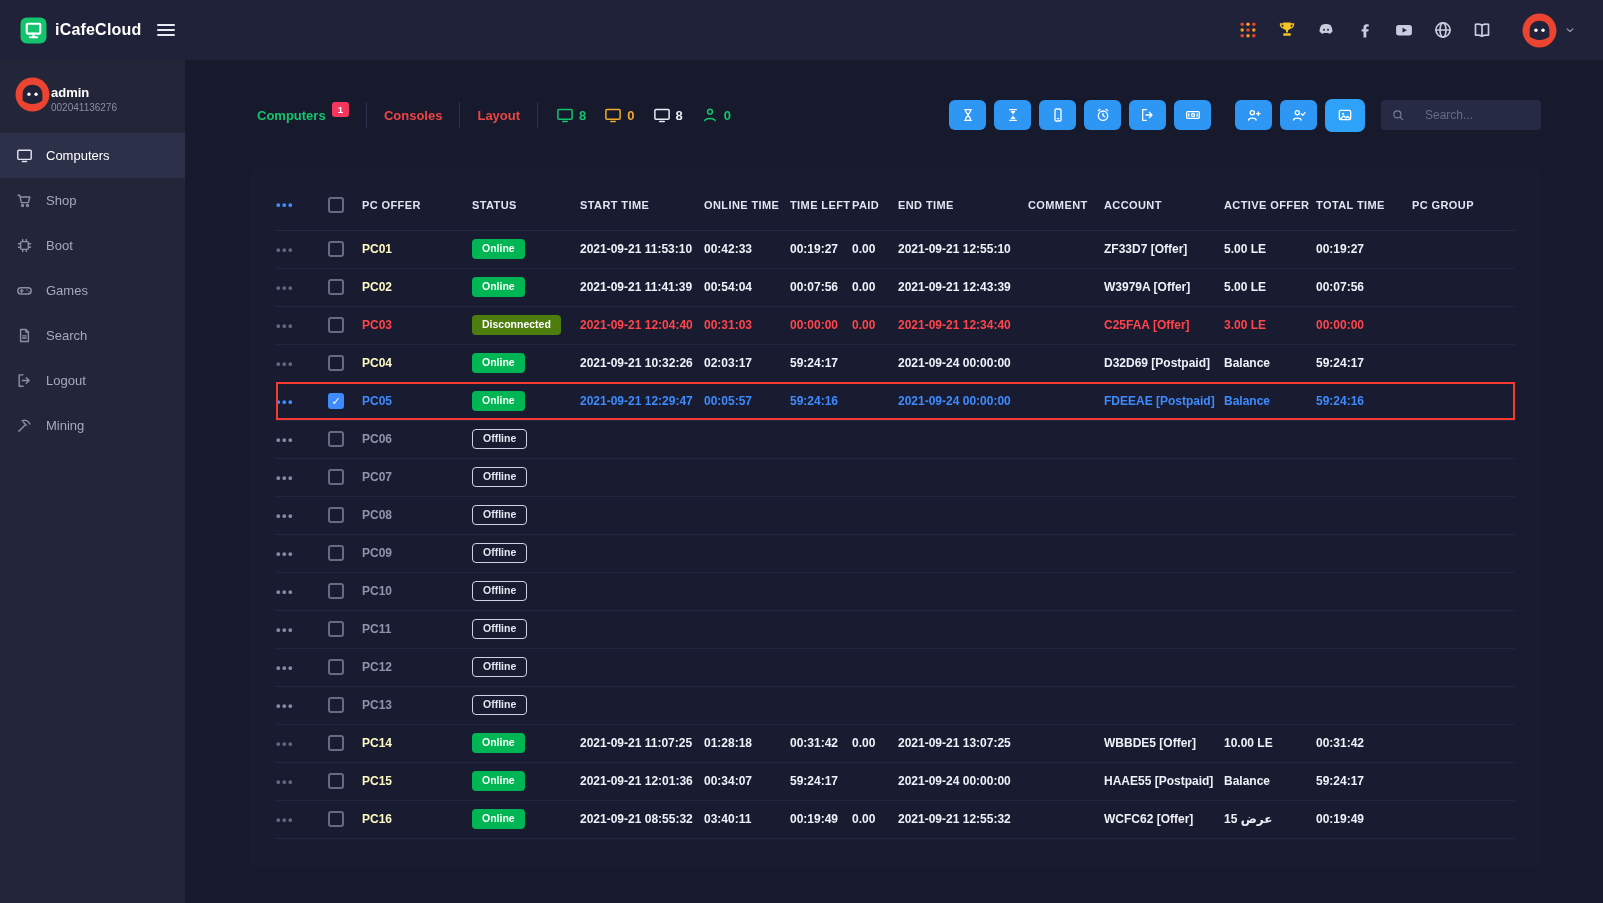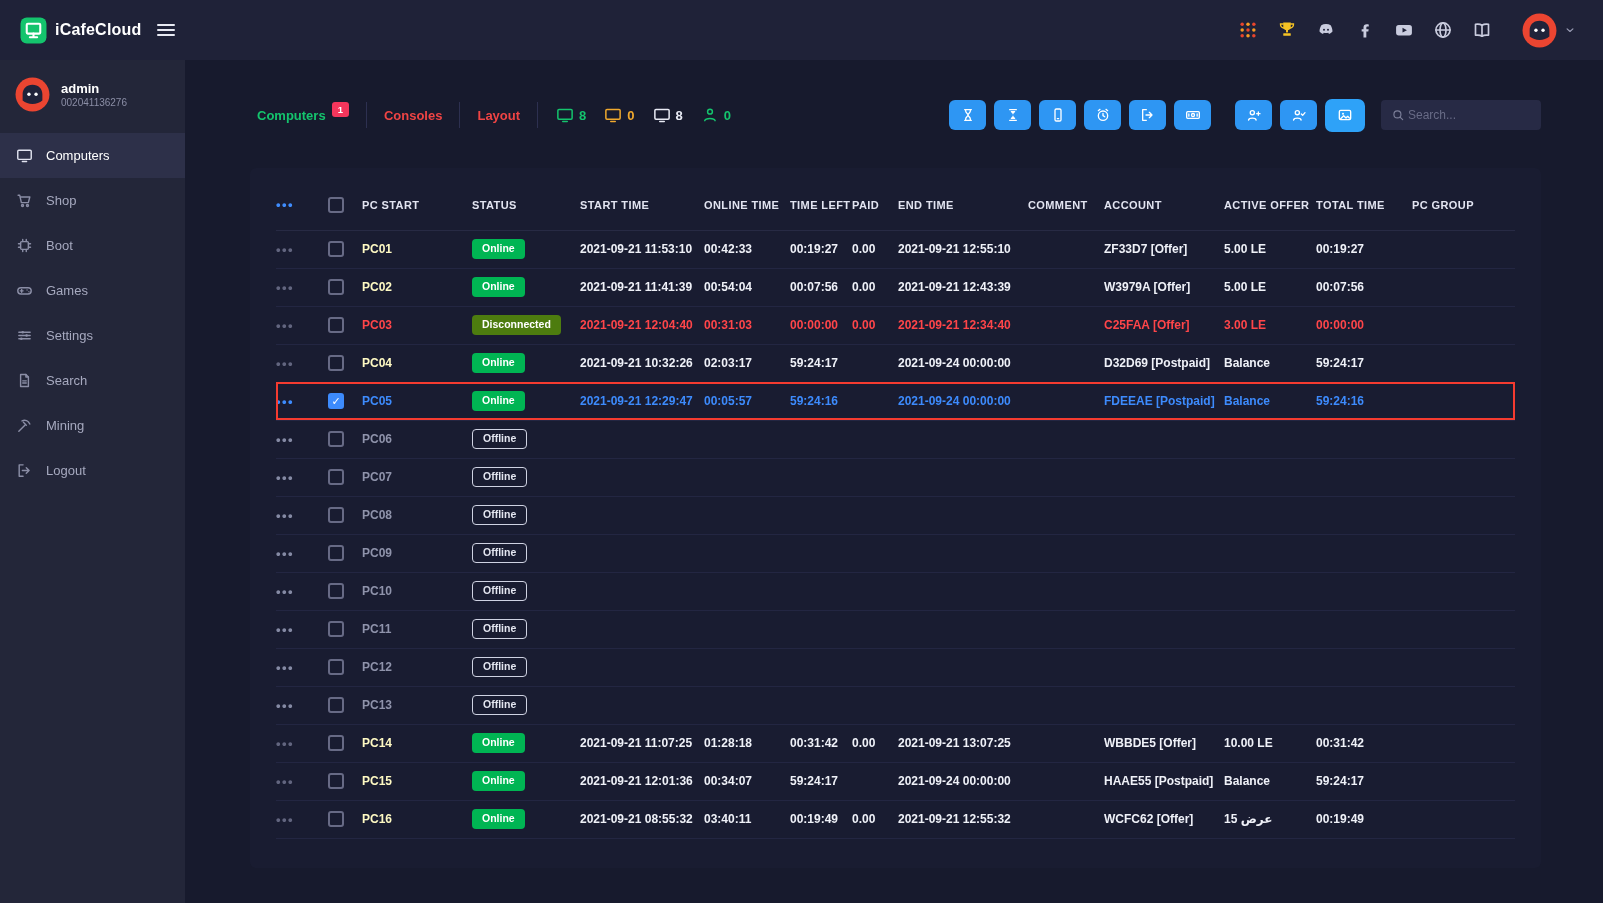--- a/index.html
+++ b/index.html
@@ -18,21 +18,21 @@
   .hamburger{width:24px;height:24px;color:#e8eaf3;margin-left:4px}
   .top-right{margin-left:auto;display:flex;align-items:center;gap:19px;padding-right:26px}
   .top-icon{width:20px;height:20px;color:#c9ccde;cursor:pointer;display:inline-flex}
   .top-icon svg{width:100%;height:100%}
   .avatar-wrap{display:flex;align-items:center;gap:5px;margin-left:10px;cursor:pointer}
   .avatar{width:37px;height:37px}
   .chev{width:14px;height:14px;color:#9a9db5}
 
   
   .sidebar{position:fixed;top:60px;left:0;bottom:0;width:185px;background:#232639}
-  .side-user{display:flex;align-items:center;gap:10px;padding:16px 14px 20px}
+  .side-user{display:flex;align-items:flex-end;padding:16px 14px 20px}
   .side-avatar{width:37px;height:37px}
   .su-name{font-size:13px;font-weight:700;color:#fff;line-height:1.3}
   .su-id{font-size:10px;color:#8b8ea6}
   .side-item{height:45px;display:flex;align-items:center;gap:13px;padding:0 16px;color:#a6a9bf;font-size:13px;cursor:pointer}
   .side-item .icon{width:17px;height:17px;color:#8b8ea6;flex:0 0 17px}
   .side-item.active{background:#2d3049;color:#fff}
   .side-item.active .icon{color:#e2e4f1}
   .side-badge{margin-left:auto;background:#f5365c;color:#fff;font-size:10px;font-weight:700;padding:2px 7px;border-radius:3px}
 
   
@@ -43,21 +43,21 @@
   .tab.active{color:#14c46d}
   .tab-badge{background:#f5365c;color:#fff;font-size:9.5px;font-weight:700;border-radius:3px;padding:2px 6px;margin-left:6px;transform:translateY(-6px)}
   .counters{display:flex;align-items:center;gap:18px;margin-left:18px}
   .counter{display:flex;align-items:center;gap:5px;font-size:13px;font-weight:700}
   .cicon{width:18px;height:18px}
   .tools{margin-left:auto;display:flex;align-items:center}
   .tool-btn{width:37px;height:30px;border-radius:6px;background:#2e96f3;color:#fff;display:flex;align-items:center;justify-content:center;margin-left:8px}
   .tool-btn.grp{margin-left:24px}
   .tool-btn.last{background:#2ea2f8;width:40px;height:33px;border-radius:7px}
   .bicon{width:16px;height:16px}
-  .search-box{margin-left:16px;width:160px;height:30px;background:#272a45;border-radius:4px;display:flex;align-items:center;gap:3px;padding:0 10px}
+  .search-box{margin-left:16px;width:160px;height:30px;background:#272a45;border-radius:4px;display:flex;align-items:center;gap:20px;padding:0 10px}
   .search-box .icon{width:14px;height:14px;color:#7b7e98;flex:0 0 14px}
   .search-box input{flex:1;min-width:0;background:transparent;border:none;outline:none;color:#cfd2e4;font-size:12px;font-family:inherit}
   .search-box input::placeholder{color:#686b86}
 
   
   .panel{margin:33px 0 0 10px;background:#191c31;border-radius:6px;padding:12px 26px 20px;height:700px}
   table{width:100%;border-collapse:collapse;table-layout:fixed}
   th{height:50px;text-align:left;font-size:11px;font-weight:700;color:#e2e4f1;letter-spacing:.4px;border-bottom:1px solid #272a44;white-space:nowrap;overflow:hidden}
   td{height:38px;font-size:12px;font-weight:600;color:#eff1f8;border-bottom:1px solid #232642;white-space:nowrap;overflow:hidden}
   .th-dots{color:#3f8cfd;font-size:13px;letter-spacing:1.5px;cursor:pointer}
@@ -226,55 +226,44 @@
             <path d="M8 10.5v4M6 12.5h4"></path>
             <circle cx="15.6" cy="11.3" r="0.9" fill="currentColor" stroke="none"></circle>
             <circle cx="18.2" cy="13.6" r="0.9" fill="currentColor" stroke="none"></circle>
           </svg>
         </span>
         <span>Games</span>
       </div>
       <div class="side-item">
         <span class="icon">
           <svg viewBox="0 0 24 24" fill="none" stroke="currentColor" stroke-width="2" stroke-linecap="round" stroke-linejoin="round">
-            <path d="M4 7.5h16M4 12h16M4 16.5h16"></path>
-            <circle cx="9.5" cy="7.5" r="1.8" fill="currentColor" stroke="none"></circle>
-            <circle cx="15" cy="12" r="1.8" fill="currentColor" stroke="none"></circle>
-            <circle cx="7.5" cy="16.5" r="1.8" fill="currentColor" stroke="none"></circle>
-          </svg>
-        </span>
-        <span>Settings</span>
+            <path d="M6.5 3.5H14l3.5 3.5v13.5H6.5z"></path>
+            <path d="M14 3.5V7h3.5M9.5 12.5h5M9.5 15.5h5"></path>
+          </svg>
+        </span>
+        <span>Search</span>
       </div>
       <div class="side-item">
         <span class="icon">
           <svg viewBox="0 0 24 24" fill="none" stroke="currentColor" stroke-width="2" stroke-linecap="round" stroke-linejoin="round">
-            <path d="M6.5 3.5H14l3.5 3.5v13.5H6.5z"></path>
-            <path d="M14 3.5V7h3.5M9.5 12.5h5M9.5 15.5h5"></path>
-          </svg>
-        </span>
-        <span>Search</span>
+            <path d="M10 4H4.5v16H10"></path>
+            <path d="M14.5 8l4 4-4 4M18.5 12H9"></path>
+          </svg>
+        </span>
+        <span>Logout</span>
       </div>
       <div class="side-item">
         <span class="icon">
           <svg viewBox="0 0 24 24" fill="none" stroke="currentColor" stroke-width="2" stroke-linecap="round" stroke-linejoin="round">
             <path d="M4 20l8.5-8.5"></path>
             <path d="M8.5 5.5c4.5-2 9 0 11 4.5"></path>
             <path d="M10.5 7.5l4 4"></path>
           </svg>
         </span>
         <span>Mining</span>
-      </div>
-      <div class="side-item">
-        <span class="icon">
-          <svg viewBox="0 0 24 24" fill="none" stroke="currentColor" stroke-width="2" stroke-linecap="round" stroke-linejoin="round">
-            <path d="M10 4H4.5v16H10"></path>
-            <path d="M14.5 8l4 4-4 4M18.5 12H9"></path>
-          </svg>
-        </span>
-        <span>Logout</span>
       </div>
     </nav>
 </aside>
 
 <main class="main">
   <div class="toolbar">
     <div class="tabs" id="tabs">
         <div class="tab active">
           <span>Computers</span>
           <span class="tab-badge">1</span>
@@ -427,21 +416,21 @@
           <col style="width:76px">
           <col style="width:120px">
           <col style="width:92px">
           <col style="width:96px">
           <col>
         </colgroup>
       <thead>
           <tr id="thead-row">
             <th class="th-dots">•••</th>
             <th><span class="cb"></span></th>
-            <th>PC START</th>
+            <th>PC OFFER</th>
             <th>STATUS</th>
             <th>START TIME</th>
             <th>ONLINE TIME</th>
             <th>TIME LEFT</th>
             <th>PAID</th>
             <th>END TIME</th>
             <th>COMMENT</th>
             <th>ACCOUNT</th>
             <th>ACTIVE OFFER</th>
             <th>TOTAL TIME</th>

